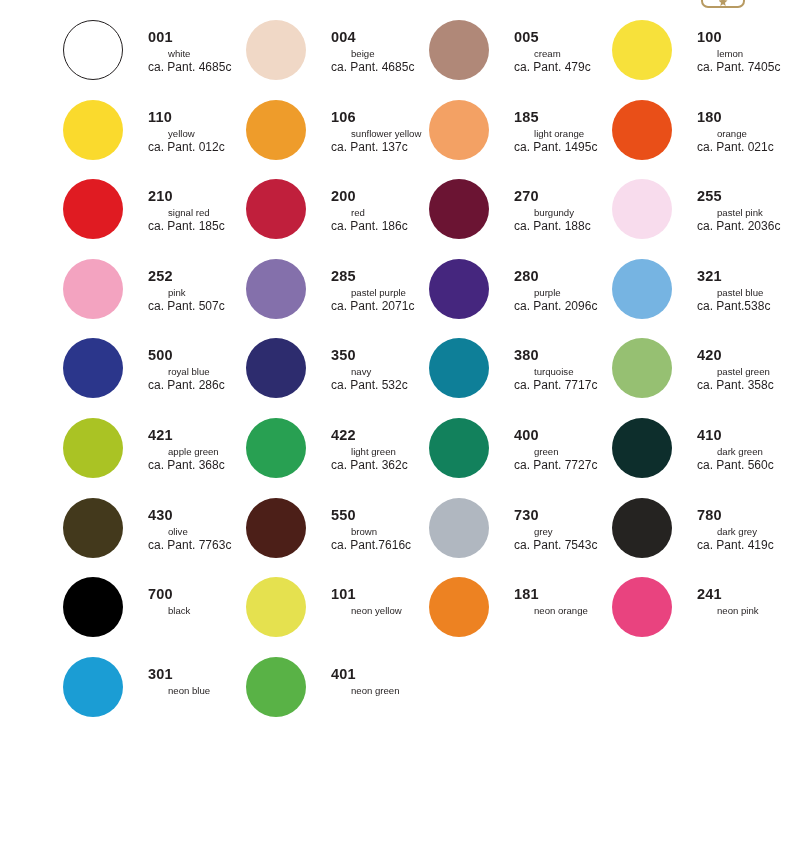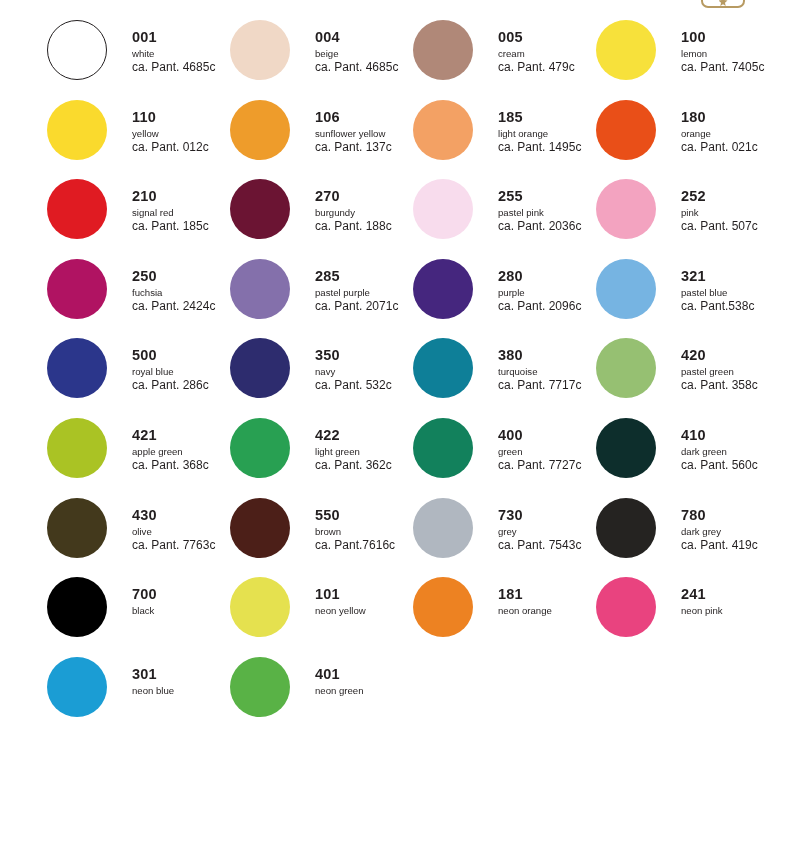--- a/index.html
+++ b/index.html
@@ -43,21 +43,21 @@
   #sheet {
     position: absolute;
     left: 0;
     top: 0;
     width: 788px;
     height: 854px;
   }
 
   .swatch-grid {
     position: absolute;
-    left: 47px;
+    left: 63px;
     top: 20px;
     width: 720px;
     display: grid;
     grid-template-columns: repeat(4, 183px);
     grid-auto-rows: 79.6px;
   }
 
   .swatch-cell {
     position: relative;
     display: flex;
@@ -89,20 +89,21 @@
     letter-spacing: 0.2px;
     display: block;
     margin-bottom: 4.5px;
   }
   .swatch-name {
     font-size: 9.6px;
     color: #231f20;
     display: block;
     margin-bottom: 2.5px;
     white-space: nowrap;
+    margin-left: 20px;
   }
   .swatch-pantone {
     font-size: 12px;
     color: #231f20;
     display: block;
     white-space: nowrap;
   }
   .swatch-pantone:empty { display: none; }
 </style>
 </head>
@@ -181,20 +182,28 @@
       </div>
       <div class="swatch-cell">
         <div class="swatch-dot" style="background: rgb(224, 27, 34);"></div>
         <div class="swatch-text">
           <span class="swatch-code">210</span>
           <span class="swatch-name">signal red</span>
           <span class="swatch-pantone">ca. Pant. 185c</span>
         </div>
       </div>
       <div class="swatch-cell">
+        <div class="swatch-dot" style="background: rgb(192, 31, 60);"></div>
+        <div class="swatch-text">
+          <span class="swatch-code">200</span>
+          <span class="swatch-name">red</span>
+          <span class="swatch-pantone">ca. Pant. 186c</span>
+        </div>
+      </div>
+      <div class="swatch-cell">
         <div class="swatch-dot" style="background: rgb(107, 20, 51);"></div>
         <div class="swatch-text">
           <span class="swatch-code">270</span>
           <span class="swatch-name">burgundy</span>
           <span class="swatch-pantone">ca. Pant. 188c</span>
         </div>
       </div>
       <div class="swatch-cell">
         <div class="swatch-dot" style="background: rgb(248, 220, 237);"></div>
         <div class="swatch-text">
@@ -205,28 +214,20 @@
       </div>
       <div class="swatch-cell">
         <div class="swatch-dot" style="background: rgb(243, 163, 192);"></div>
         <div class="swatch-text">
           <span class="swatch-code">252</span>
           <span class="swatch-name">pink</span>
           <span class="swatch-pantone">ca. Pant. 507c</span>
         </div>
       </div>
       <div class="swatch-cell">
-        <div class="swatch-dot" style="background: rgb(176, 19, 98);"></div>
-        <div class="swatch-text">
-          <span class="swatch-code">250</span>
-          <span class="swatch-name">fuchsia</span>
-          <span class="swatch-pantone">ca. Pant. 2424c</span>
-        </div>
-      </div>
-      <div class="swatch-cell">
         <div class="swatch-dot" style="background: rgb(132, 112, 171);"></div>
         <div class="swatch-text">
           <span class="swatch-code">285</span>
           <span class="swatch-name">pastel purple</span>
           <span class="swatch-pantone">ca. Pant. 2071c</span>
         </div>
       </div>
       <div class="swatch-cell">
         <div class="swatch-dot" style="background: rgb(69, 38, 126);"></div>
         <div class="swatch-text">

